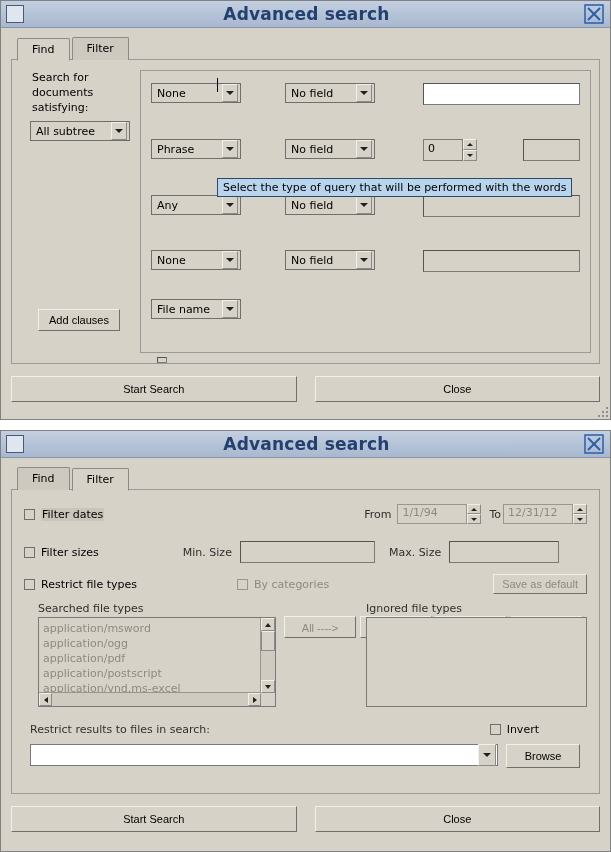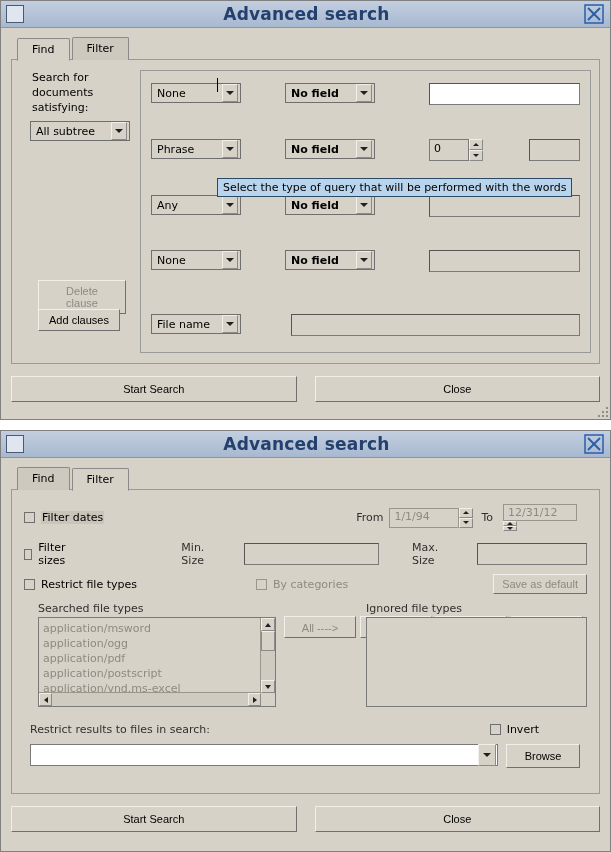--- a/index.html
+++ b/index.html
@@ -26,21 +26,21 @@
   .combo .arrow{width:14px;height:16px;background:#d6d2c8;border:1px solid #8a8a8a;border-top-color:#f2efe9;border-left-color:#f2efe9;display:flex;align-items:center;justify-content:center;}
   .combo .arrow i{display:block;width:0;height:0;border-left:4px solid transparent;border-right:4px solid transparent;border-top:4px solid #20201f;}
   #all-clauses{width:100px;margin:6px 0 0 6px;}
   .btn{background:#d6d2c8;border:1px solid #6f6f6f;border-top-color:#f2efe9;border-left-color:#f2efe9;padding:4px 10px;font-size:11px;box-sizing:border-box;color:#000;}
   .btn.disabled{color:#8e8a82;}
   #delete-clause{position:absolute;left:26px;top:220px;width:88px;}
   #add-clause{position:absolute;left:26px;top:249px;width:82px;}
   .clause-box{position:absolute;left:128px;top:10px;right:8px;bottom:10px;border:1px solid #9a9a9a;background:#d6d2c8;}
   .row{position:absolute;left:10px;right:10px;height:22px;display:flex;align-items:flex-start;gap:38px;}
   .row .c-type{width:90px;margin-right:6px;}
-  .row .c-field{width:90px;margin-right:16px;font-weight:bold;}
+  .row .c-field{width:90px;margin-right:10px;}
   .txt{background:#ffffff;border:1px solid #7a7a7a;border-top-color:#555;border-left-color:#555;height:22px;box-sizing:border-box;flex:1;padding:2px 4px;font-size:11px;color:#000;}
   .txt.gray{background:#d6d2c8;}
   .spin{display:flex;align-items:stretch;width:54px;margin-right:8px;}
   .spin .sv{background:#d6d2c8;border:1px solid #7a7a7a;flex:1;height:22px;box-sizing:border-box;padding:2px 4px;font-size:11px;}
   .spin .sb{width:14px;display:flex;flex-direction:column;}
   .spin .sb div{flex:1;border:1px solid #8a8a8a;border-top-color:#f2efe9;border-left-color:#f2efe9;background:#d6d2c8;display:flex;align-items:center;justify-content:center;}
   .spin .sb i{display:block;width:0;height:0;border-left:3px solid transparent;border-right:3px solid transparent;}
   .spin .sb .up i{border-bottom:3px solid #20201f;}
   .spin .sb .dn i{border-top:3px solid #20201f;}
   .caret{position:absolute;width:1px;height:14px;background:#000;}
@@ -50,21 +50,21 @@
   .bottom-bar .btn:first-child{margin-right:6px;}
   .resize-grip{position:absolute;right:2px;bottom:2px;width:12px;height:12px;}
   .resize-grip span{position:absolute;background:#8d8d8d;width:2px;height:2px;}
   
   #filter-panel{height:305px;position:relative;padding:10px 10px;}
   .chk{display:inline-flex;align-items:center;font-size:11px;}
   .chk .box{width:11px;height:11px;border:1px solid #6f6f6f;background:#d6d2c8;margin-right:6px;box-sizing:border-box;}
   .chk.disabled{color:#8e8a82;}
   .chk.disabled .box{border-color:#9b968d;}
   .hl{background:#c9c5bb;padding:0 1px;}
-  .row-f{position:absolute;left:12px;right:12px;display:flex;align-items:center;gap:19px;}
+  .row-f{position:absolute;left:12px;right:12px;display:flex;align-items:center;}
   .date-field{width:74px;height:20px;background:#d6d2c8;border:1px solid #9b968d;color:#8e8a82;font-size:11px;padding:1px 4px;box-sizing:border-box;}
   .lab-dim{color:#30302e;font-size:11px;}
   .list{border:1px solid #7a7a7a;background:#d6d2c8;box-sizing:border-box;position:relative;overflow:hidden;}
   .list .items{padding:3px 4px;font-size:11px;color:#8e8a82;line-height:15px;}
   .vscroll{position:absolute;right:0;top:0;bottom:13px;width:14px;background:#cfcbc1;border-left:1px solid #9b968d;}
   .hscroll{position:absolute;left:0;right:14px;bottom:0;height:13px;background:#cfcbc1;border-top:1px solid #9b968d;}
   .sc-btn{background:#d6d2c8;border:1px solid #8a8a8a;border-top-color:#f2efe9;border-left-color:#f2efe9;display:flex;align-items:center;justify-content:center;}
   .vscroll .sc-btn{height:13px;width:14px;box-sizing:border-box;}
   .vscroll .thumb{position:absolute;top:13px;left:0;width:14px;height:20px;background:#d6d2c8;border:1px solid #8a8a8a;border-top-color:#f2efe9;box-sizing:border-box;}
   .hscroll .sc-btn{width:13px;height:13px;box-sizing:border-box;}
@@ -104,21 +104,20 @@
         <div class="lbl">documents</div>
         <div class="lbl">satisfying:</div>
         <div class="combo" id="all-clauses">
           <span>All subtree</span>
           <span class="arrow">
               <i></i>
             </span>
         </div>
       </div>
 
-      <button class="btn disabled" id="delete-clause">Delete clause</button>
       <button class="btn" id="add-clause">Add clauses</button>
 
       <div class="clause-box">
 
         <div class="row" style="top:12px;">
           <div class="combo c-type">
             <span>None</span>
             <span class="arrow">
                 <i></i>
               </span>
@@ -184,21 +183,21 @@
           </div>
           <div class="combo c-field">
             <span>No field</span>
             <span class="arrow">
                 <i></i>
               </span>
           </div>
           <div class="txt gray"></div>
         </div>
 
-        <div class="row" style="top:243px;">
+        <div class="row" style="top:228px;flex-direction:column;">
           <div class="combo c-type">
             <span>File name</span>
             <span class="arrow">
                 <i></i>
               </span>
           </div>
           <div class="txt gray" style="margin-left:6px;"></div>
         </div>
 
       </div>
@@ -252,21 +251,21 @@
             <div class="sb">
                 <div class="up">
                   <i></i>
                 </div>
                 <div class="dn">
                   <i></i>
                 </div>
               </div>
           </div>
           <span class="lab-dim">To</span>
-          <div class="spin" style="width:84px;margin-left:10px;margin-right:0;flex-direction:column;">
+          <div class="spin" style="width:84px;margin-left:2px;margin-right:0;">
             <div class="date-field" style="flex:1;">12/31/12</div>
             <div class="sb">
                 <div class="up">
                   <i></i>
                 </div>
                 <div class="dn">
                   <i></i>
                 </div>
               </div>
           </div>

